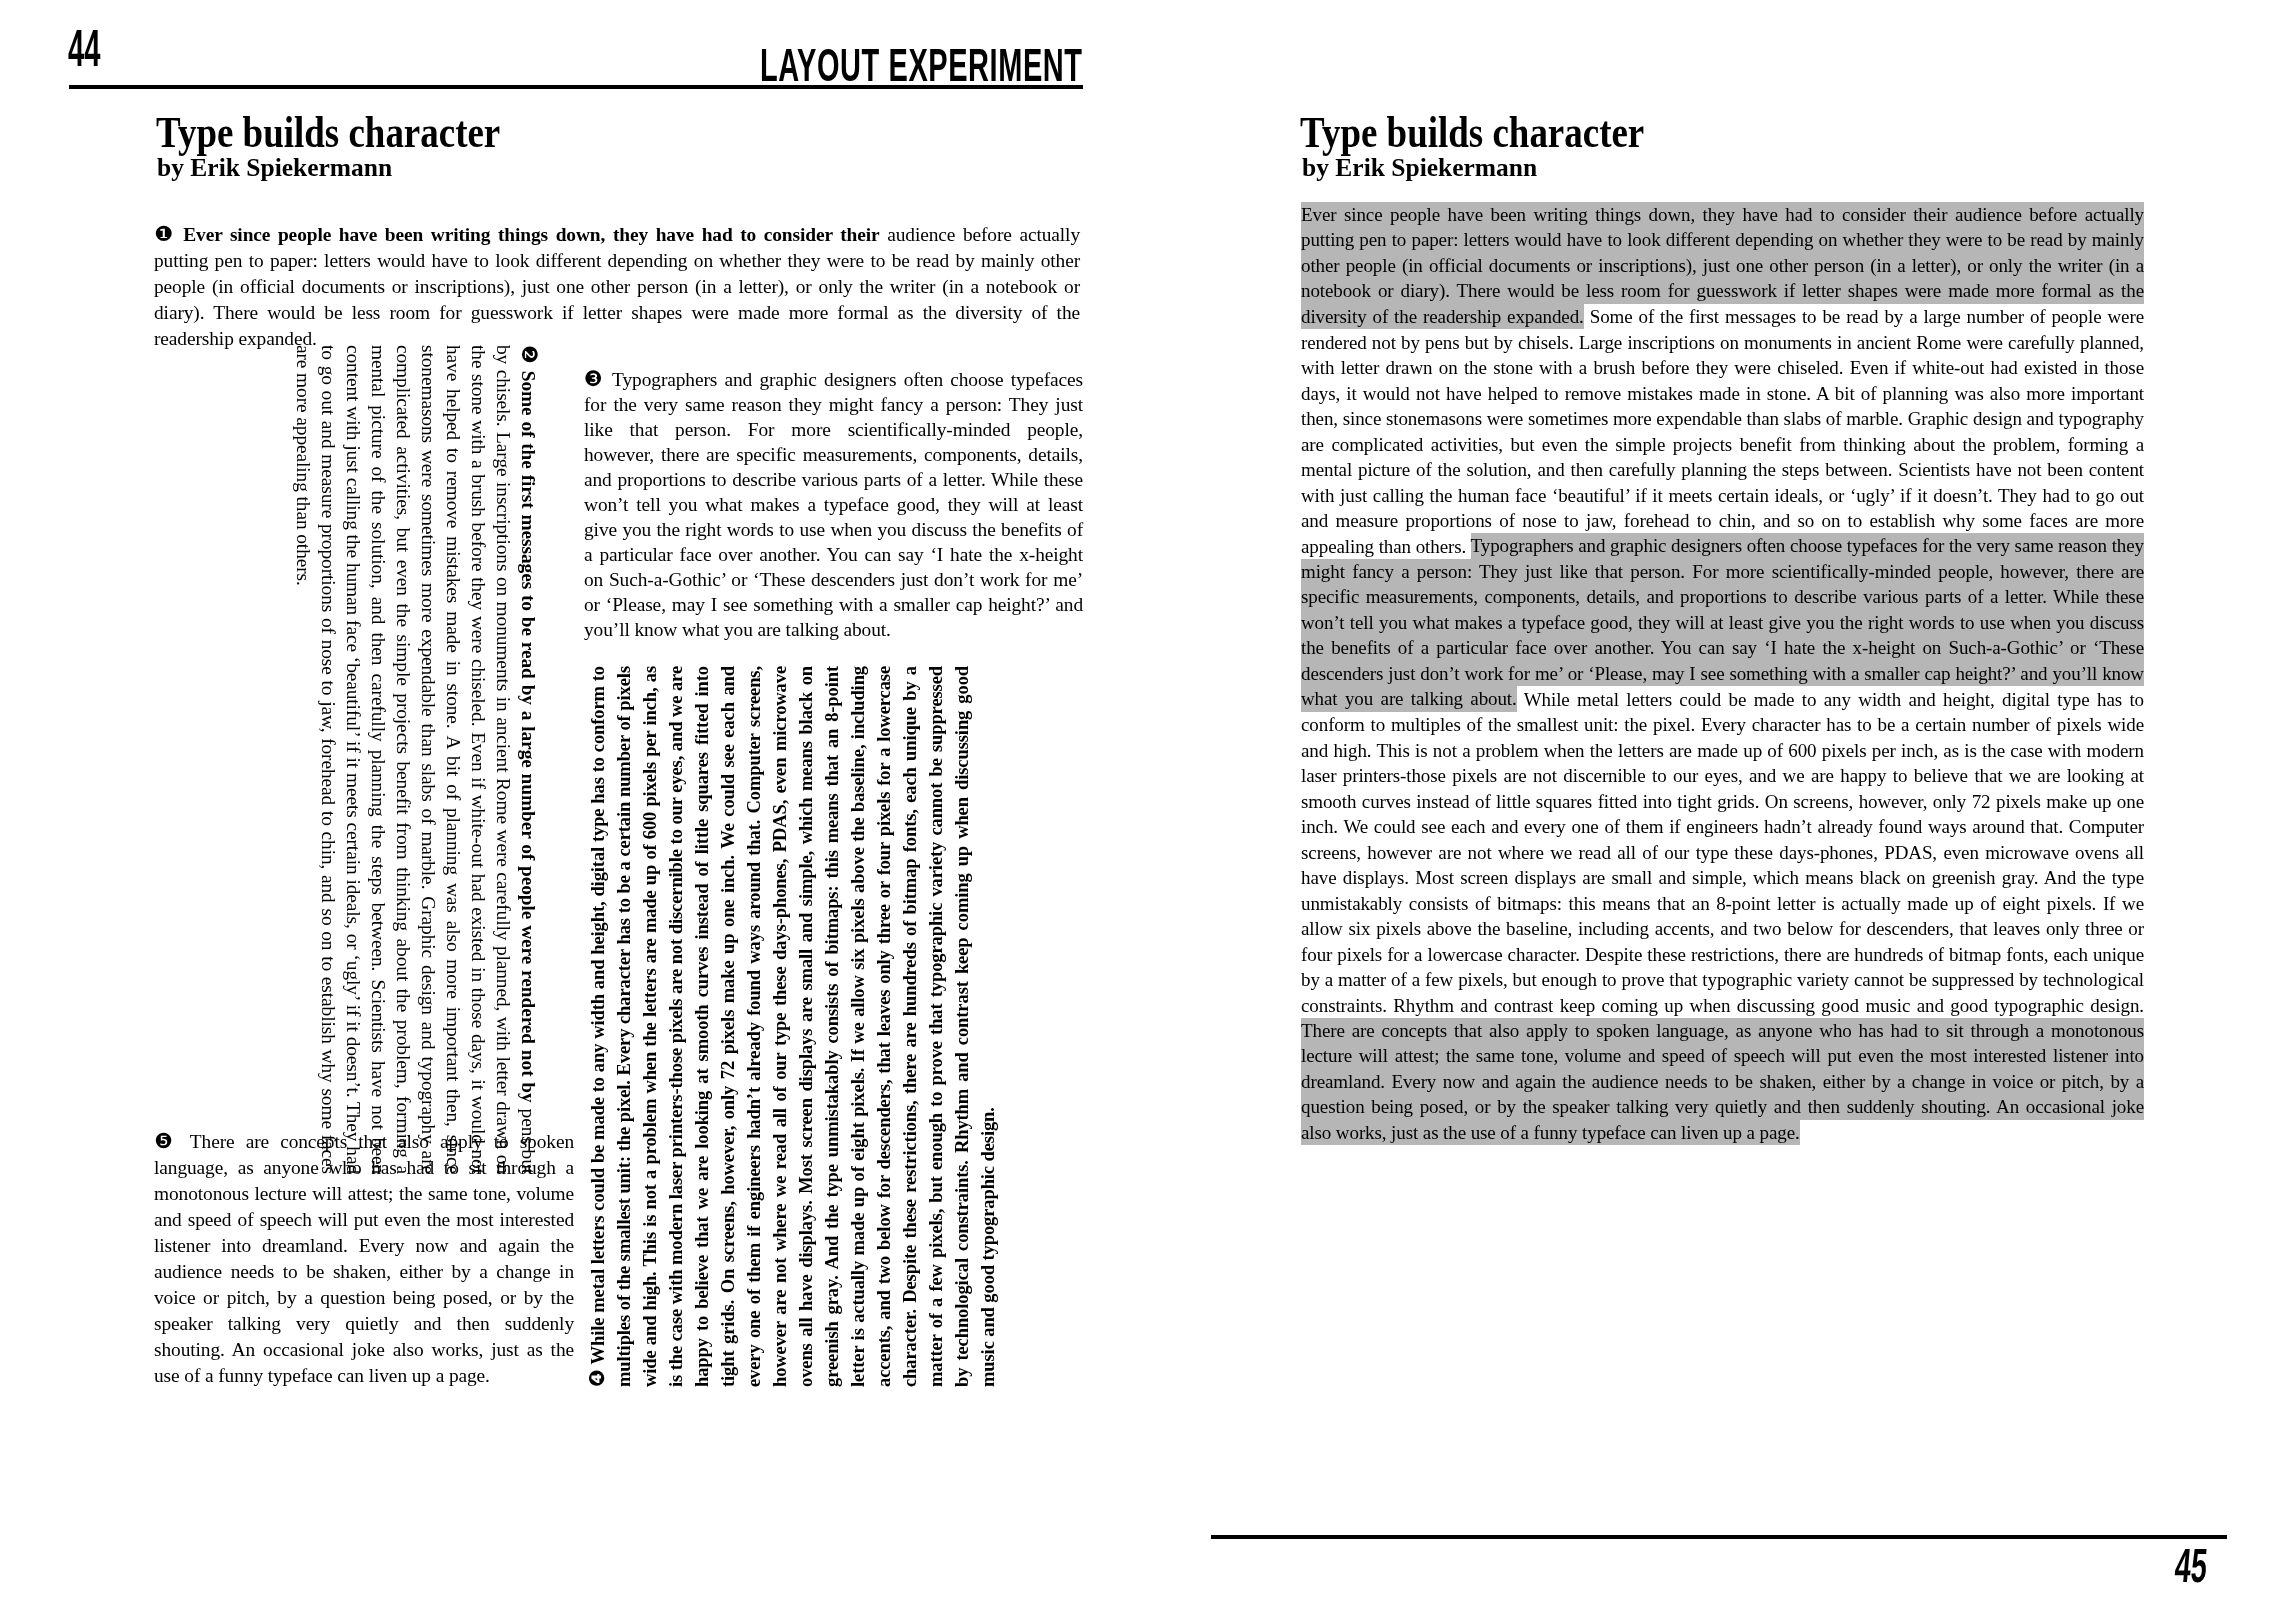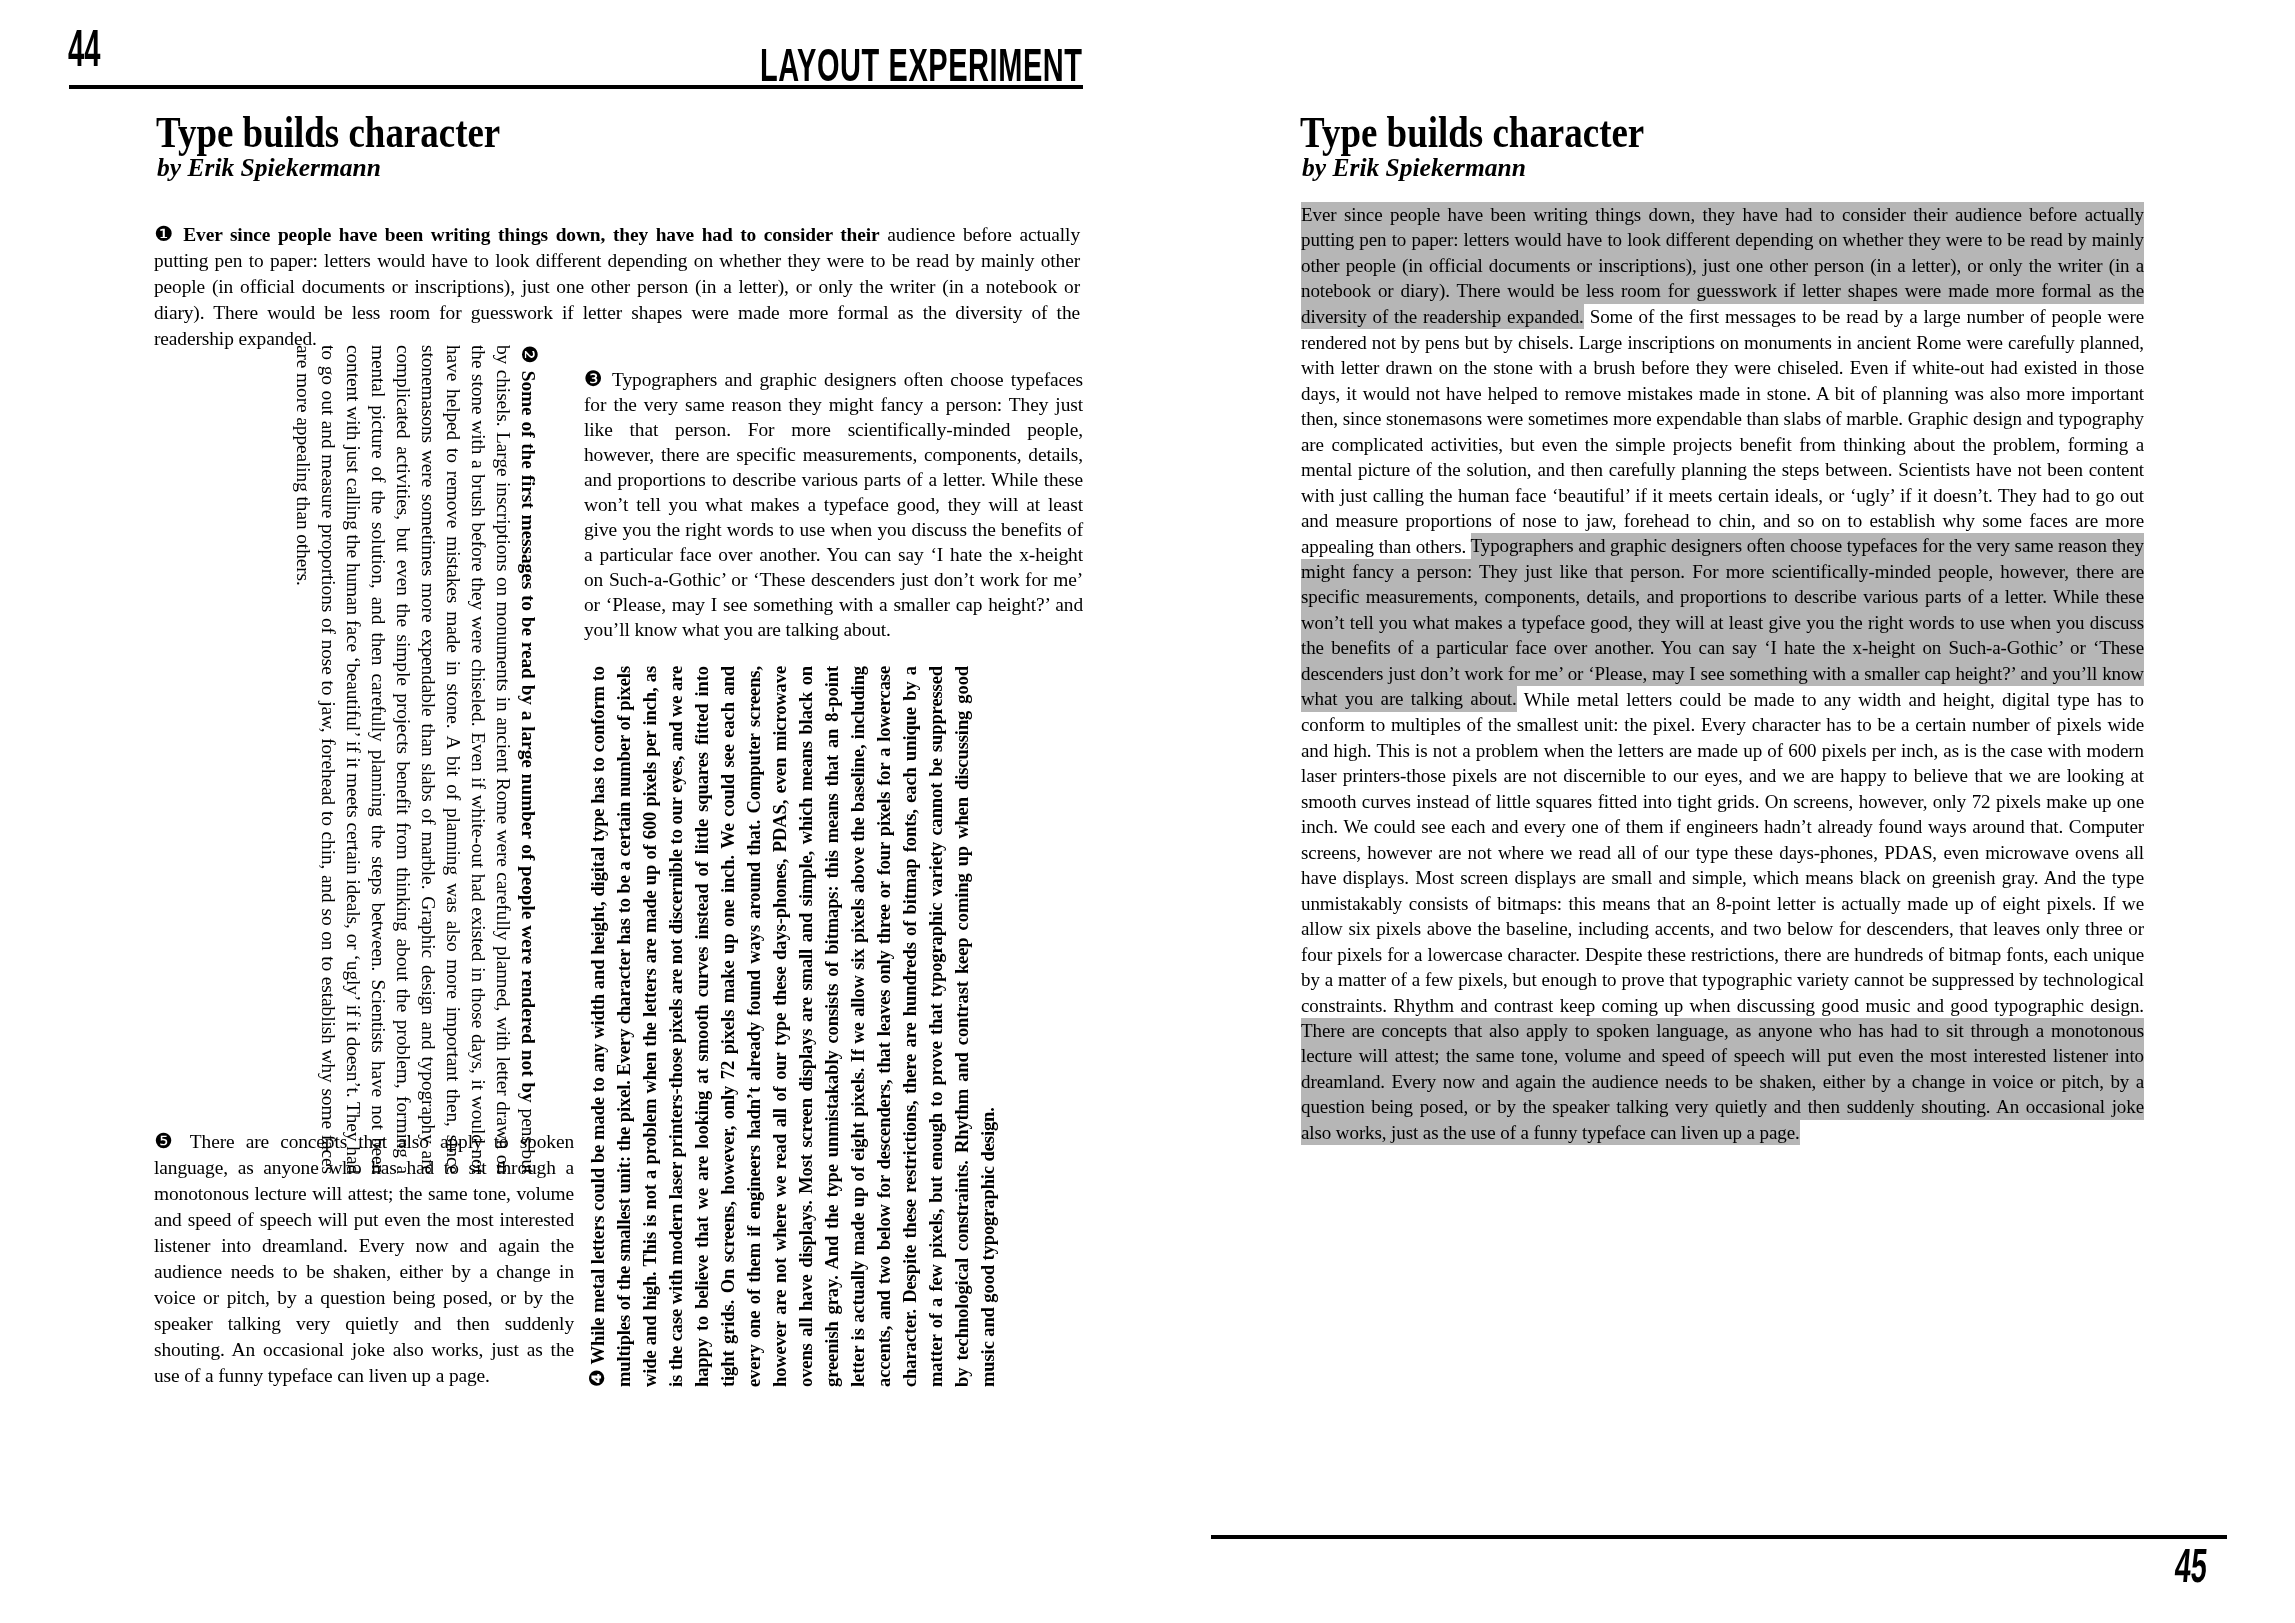--- a/index.html
+++ b/index.html
@@ -11,21 +11,21 @@
   .pagenum-left{left:68px;top:22px;font-size:52px;transform:scaleX(0.56);transform-origin:0 0;}
   .running-head{left:760px;top:42px;font-size:46px;letter-spacing:0.9px;transform:scaleX(0.63);transform-origin:0 0;}
   .pagenum-right{left:2177px;top:1542px;font-size:48px;transform:scaleX(0.60) skewX(-8deg);transform-origin:0 0;}
   .head-rule{position:absolute;left:69px;top:85px;width:1014px;height:3.7px;background:#000;}
   .foot-rule{position:absolute;left:1211px;top:1535px;width:1016px;height:4.2px;background:#000;}
   
   .title{position:absolute;margin:0;font-weight:bold;font-size:44px;line-height:1;white-space:nowrap;
        transform:scaleX(0.84);transform-origin:0 0;}
   .title-left{left:156px;top:111px;}
   .title-right{left:1300px;top:111px;}
-  .byline{position:absolute;margin:0;font-weight:bold;font-style:italic;font-size:25.5px;line-height:1;white-space:nowrap;}
+  .byline{position:absolute;margin:0;font-weight:bold;font-size:25.5px;line-height:1;white-space:nowrap;}
   .byline-left{left:157px;top:155px;}
   .byline-right{left:1302px;top:155px;}
   
   .sec{position:absolute;margin:0;text-align:justify;font-size:19.4px;line-height:26px;letter-spacing:-0.1px;}
   .sec1{left:154px;top:190px;width:926px;margin-top:31px;}
   .sec3{left:584px;top:343px;width:499px;line-height:25px;margin-top:24px;}
   .sec5{left:154px;top:1128px;width:420px;}
   .marker{font-family:"DejaVu Sans",sans-serif;font-size:21px;}
   b.lead{font-weight:bold;}
   

